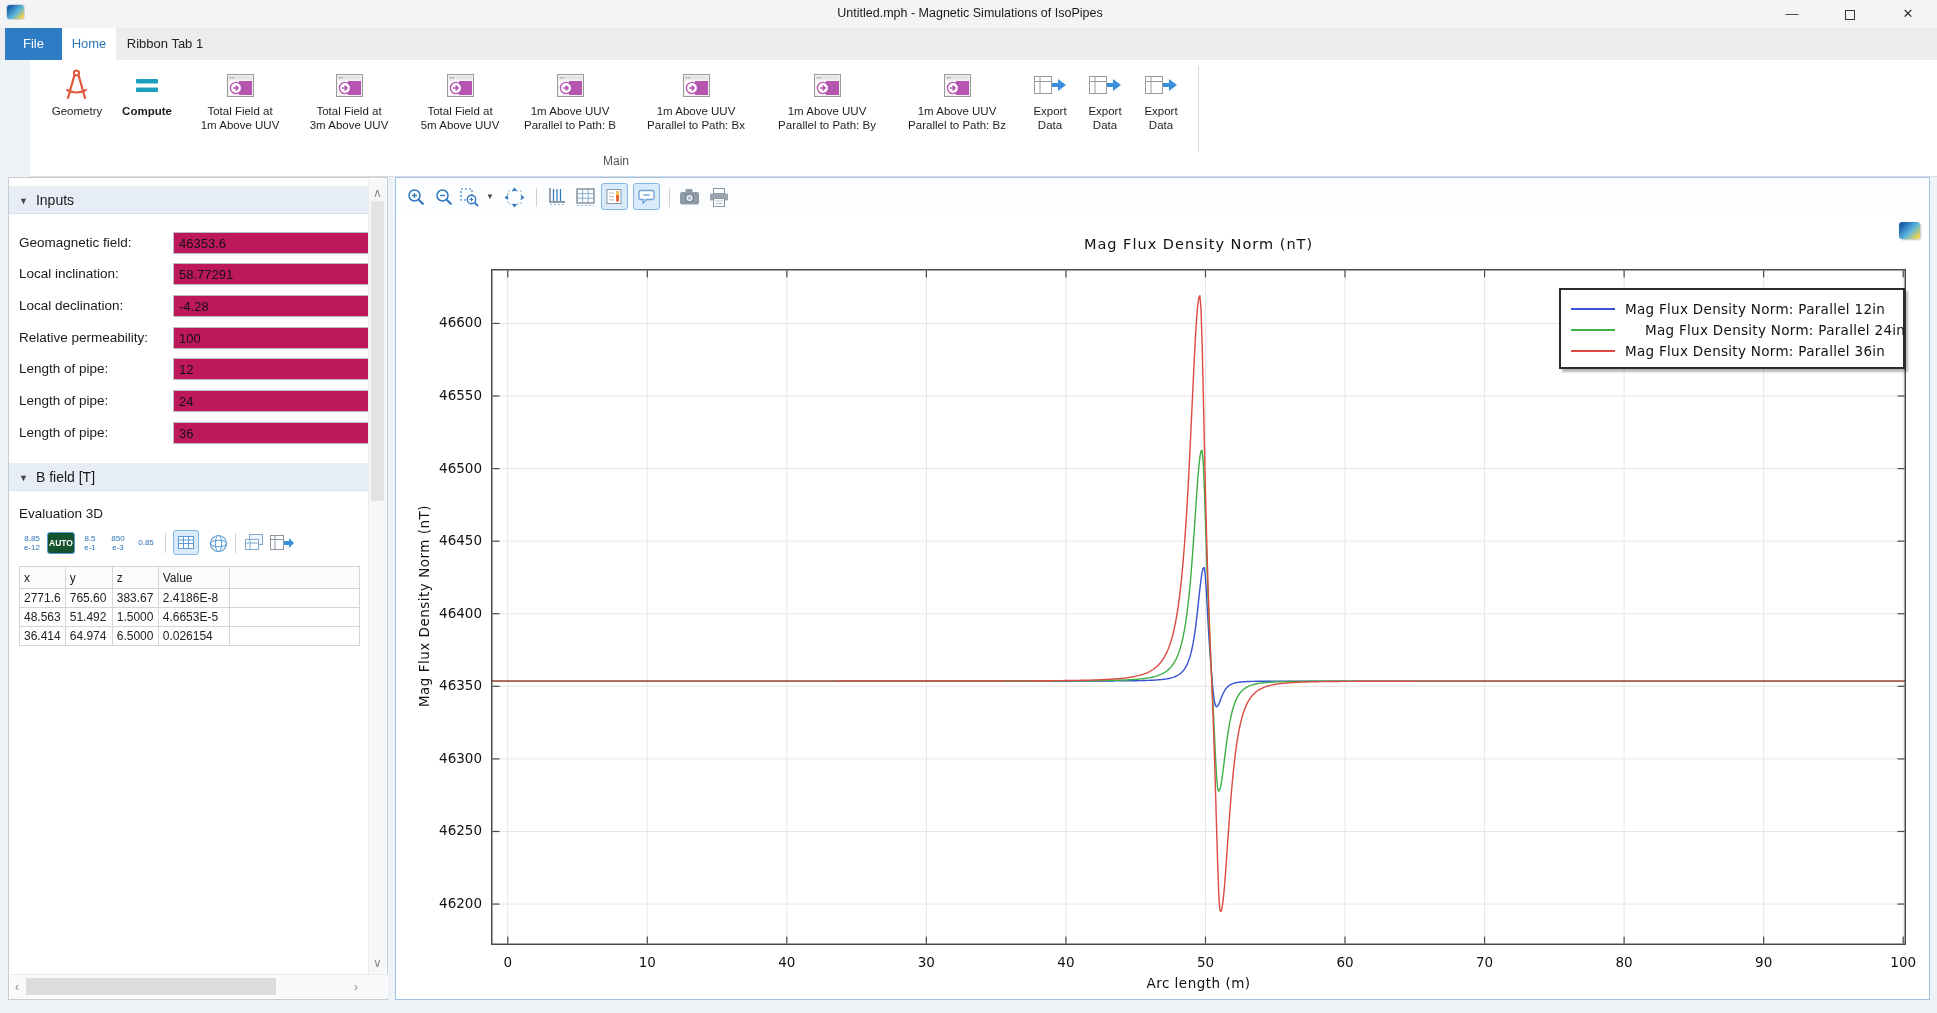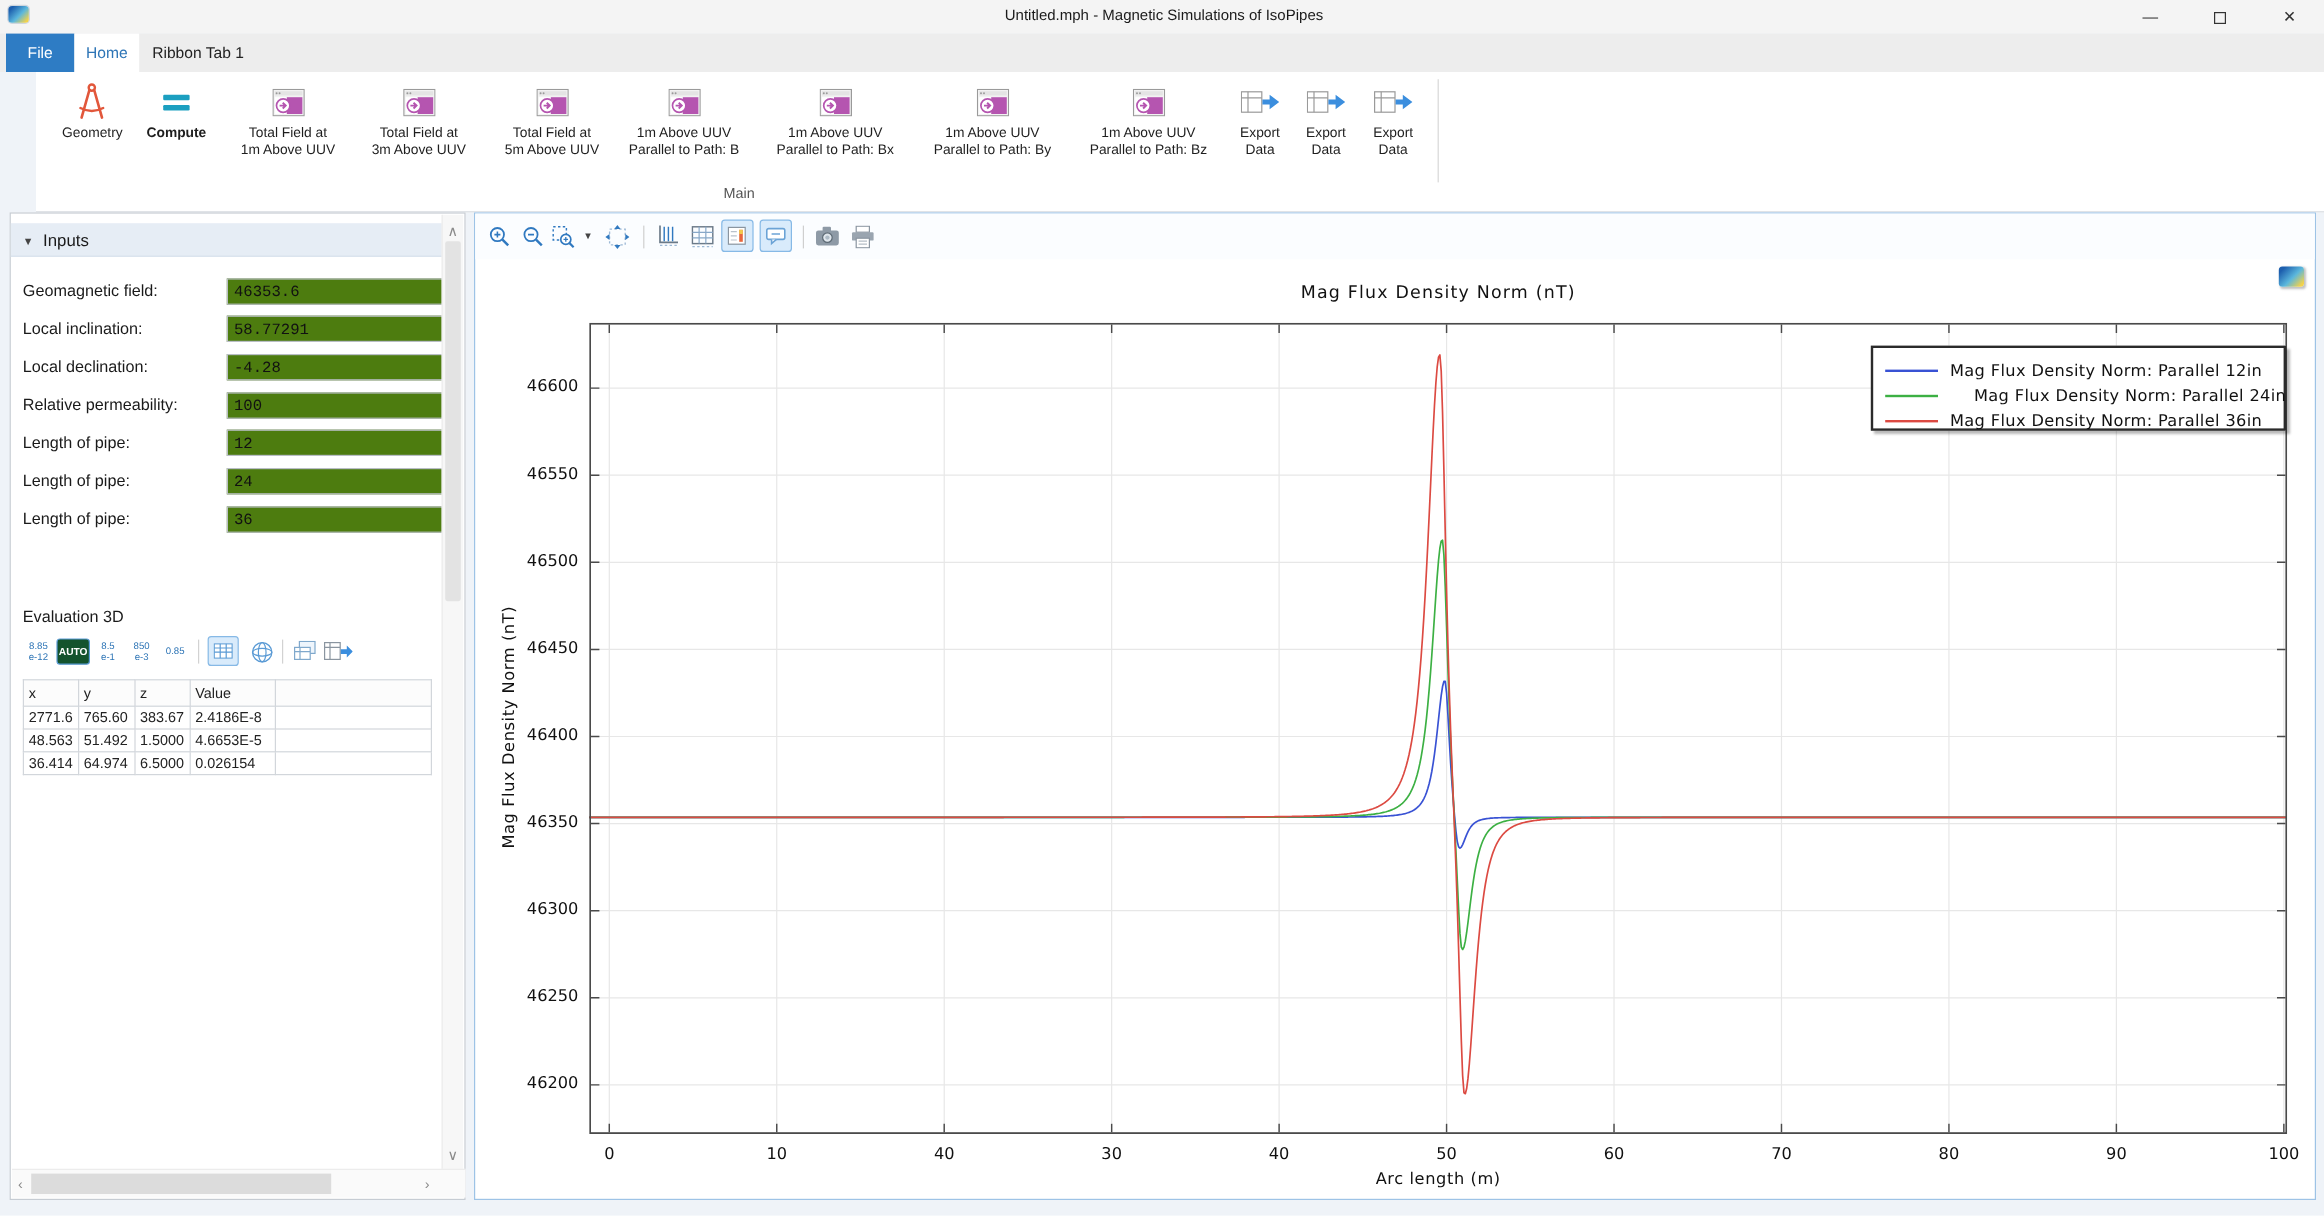--- a/index.html
+++ b/index.html
@@ -32,22 +32,22 @@
 
   
   .left-panel { position:absolute; left:8px; top:177px; width:380px; height:823px; background:#fff; border:1px solid #c6ccd3; }
   .gfx-panel  { position:absolute; left:395px; top:177px; width:1535px; height:823px; background:#fff; border:1px solid #9dc3e6; }
 
   
   .sec-header { position:absolute; left:0; width:360px; height:28px; background:#e6edf5; border-bottom:1px solid #d8e2ec;
                 font-size:14px; line-height:28px; padding-left:10px; color:#1a1a1a; }
   .sec-caret { display:inline-block; margin-right:8px; font-size:9px; color:#444; transform:translateY(-1px); }
   .fld-label { position:absolute; left:10px; font-size:13.5px; color:#1a1a1a; }
-  .fld-input { position:absolute; left:180px; width:196px; height:22px; border:1px solid #b9bec5; background:#4d7c0f;
-               font-size:13px; font-family:Liberation Mono, monospace; padding:0 5px; color:#111; }
+  .fld-input { position:absolute; left:164px; width:196px; height:22px; border:1px solid #b9bec5; background:#be185d;
+               font-size:13px; font-family:Liberation Sans, sans-serif; padding:0 5px; color:#111; }
   .eval-label { position:absolute; left:10px; top:328px; font-size:13.5px; color:#1a1a1a; }
 
   .eval-toolbar { position:absolute; left:10px; top:352px; height:28px; }
   .fmt-btn { position:absolute; top:0; width:26px; text-align:center; color:#2e75b6; font-size:8px; line-height:9px; padding-top:4px; }
   .auto-btn { position:absolute; top:2px; width:28px; height:22px; background:#14532d; border:1px solid #5b9bd5; border-radius:3px;
               color:#fff; font-size:8.5px; font-weight:bold; text-align:center; line-height:21px; }
   .tgl-btn { position:absolute; top:0; width:26px; height:25px; background:#d9ebfb; border:1px solid #86b9e6; border-radius:3px;
              display:flex; align-items:center; justify-content:center; }
   .flat-ic { position:absolute; top:2px; display:flex; align-items:center; justify-content:center; }
   .ev-sep { position:absolute; top:3px; width:1px; height:20px; background:#d2d2d2; }
@@ -78,21 +78,21 @@
                 font-size:14.5px; letter-spacing:1px; color:#111; }
   .plot-box { position:absolute; left:95px; top:91px; width:1415px; height:676px; }
   .xlabel { position:absolute; left:95px; top:797px; width:1415px; text-align:center; font-family:"DejaVu Sans",sans-serif;
             font-size:13.5px; letter-spacing:0.5px; color:#111; }
   .ylabel { position:absolute; left:-132px; top:420px; width:320px; text-align:center; transform:rotate(-90deg);
             font-family:"DejaVu Sans",sans-serif; font-size:13.5px; letter-spacing:0.5px; color:#111; }
   .x-tick-label { position:absolute; top:776px; width:50px; text-align:center; font-family:"DejaVu Sans",sans-serif;
                   font-size:13.5px; color:#111; }
   .y-tick-label { position:absolute; left:0; width:86px; text-align:right; font-family:"DejaVu Sans",sans-serif;
                   font-size:13.5px; color:#111; }
-  .legend { position:absolute; left:1163px; top:110px; width:346px; height:71px; background:#fff; border:2px solid #2b2b2b;
+  .legend { position:absolute; left:1163px; top:110px; width:346px; height:81px; background:#fff; border:2px solid #2b2b2b;
             box-shadow:3px 3px 2px rgba(0,0,0,0.28); }
   .legend-row { position:absolute; left:10px; height:20px; display:flex; align-items:center; }
   .leg-line { width:44px; height:2px; margin-right:10px; }
   .leg-text { font-family:"DejaVu Sans",sans-serif; font-size:13.5px; letter-spacing:0.3px; color:#111; white-space:nowrap; }
   .gfx-logo { position:absolute; left:1503px; top:44px; width:21px; height:17px; border-radius:3px;
               background:linear-gradient(135deg,#1d5fae 15%,#5bb7dd 55%,#f2d24b 90%); box-shadow:1px 1px 2px rgba(0,0,0,0.25); }
 </style>
 </head>
 <body>
 
@@ -324,20 +324,23 @@
   <input class="fld-input" style="top: 117px;" value="-4.28">
   <div class="fld-label" style="top: 152px;">Relative permeability:</div>
   <input class="fld-input" style="top: 149px;" value="100">
   <div class="fld-label" style="top: 183px;">Length of pipe:</div>
   <input class="fld-input" style="top: 180px;" value="12">
   <div class="fld-label" style="top: 215px;">Length of pipe:</div>
   <input class="fld-input" style="top: 212px;" value="24">
   <div class="fld-label" style="top: 247px;">Length of pipe:</div>
   <input class="fld-input" style="top: 244px;" value="36">
 
+  <div class="sec-header" style="top:285px;">
+    <span class="sec-caret">▼</span><span>B field [T]</span>
+  </div>
 
   <div class="eval-label">Evaluation 3D</div>
 
   <div class="eval-toolbar">
     <div class="fmt-btn" style="left:0px;">
       <div>8.85</div>
       <div>e-12</div>
     </div>
     <div class="auto-btn" style="left:28px;">AUTO</div>
     <div class="fmt-btn" style="left:58px;">

